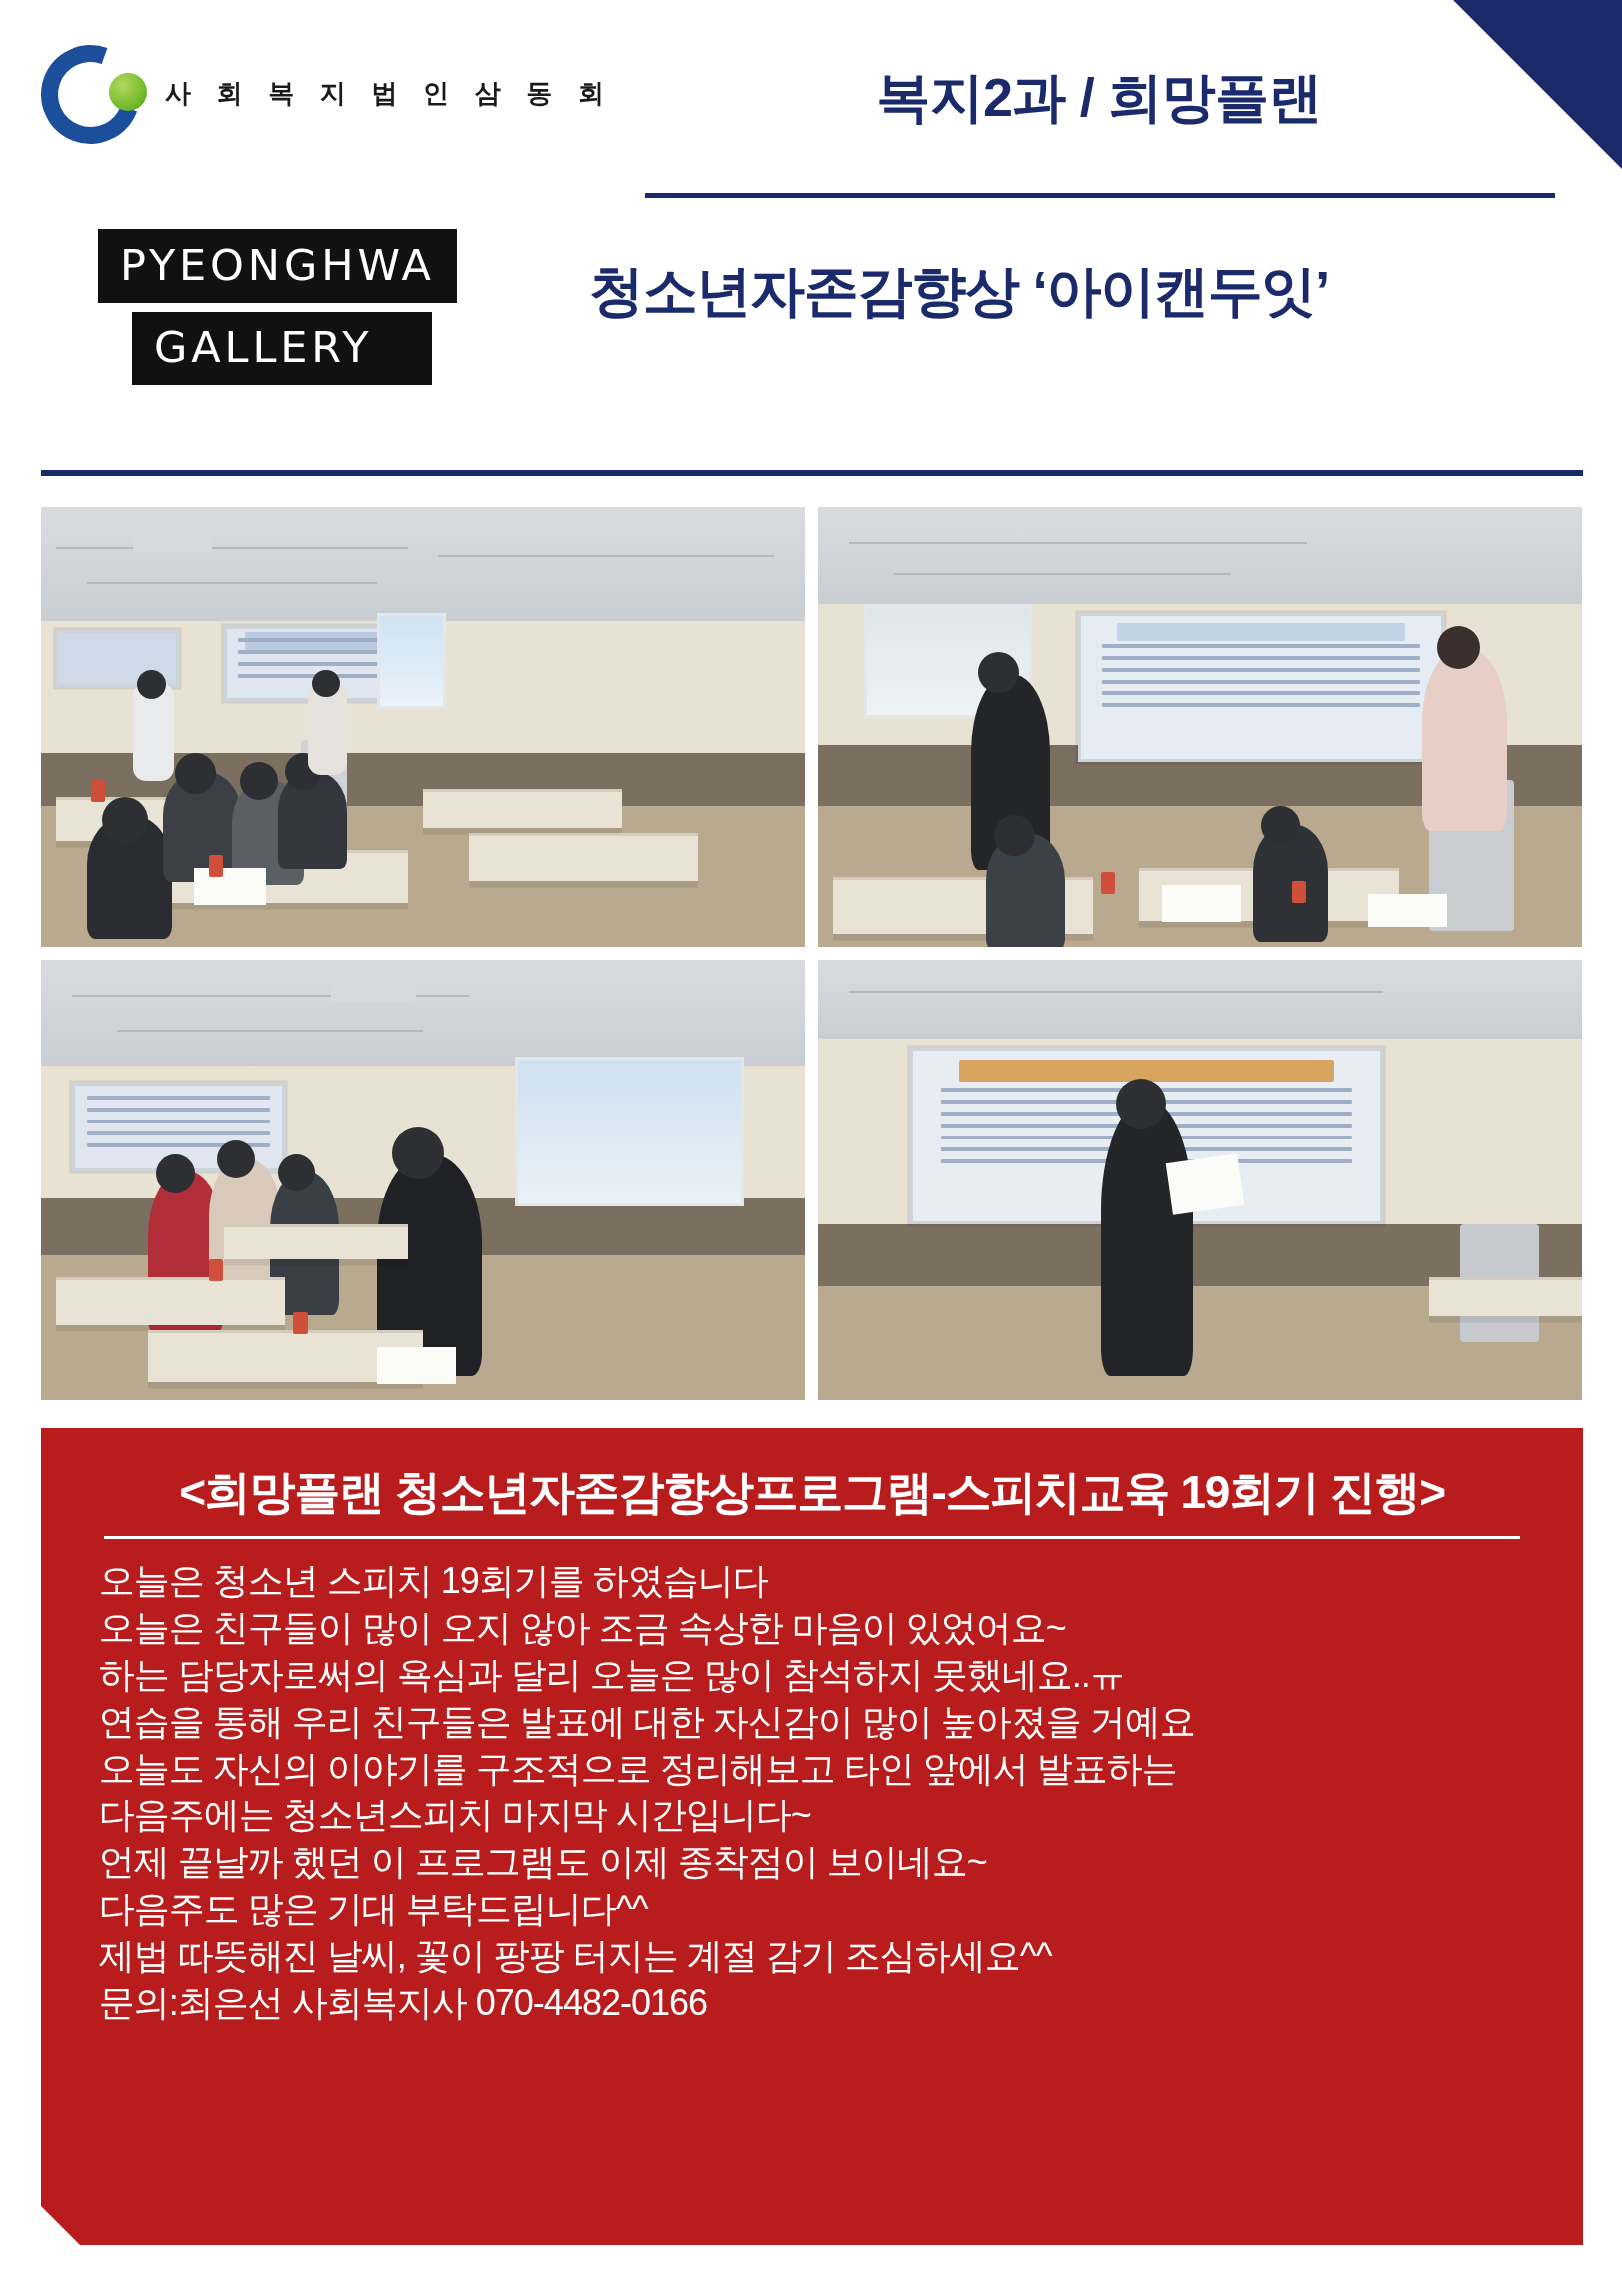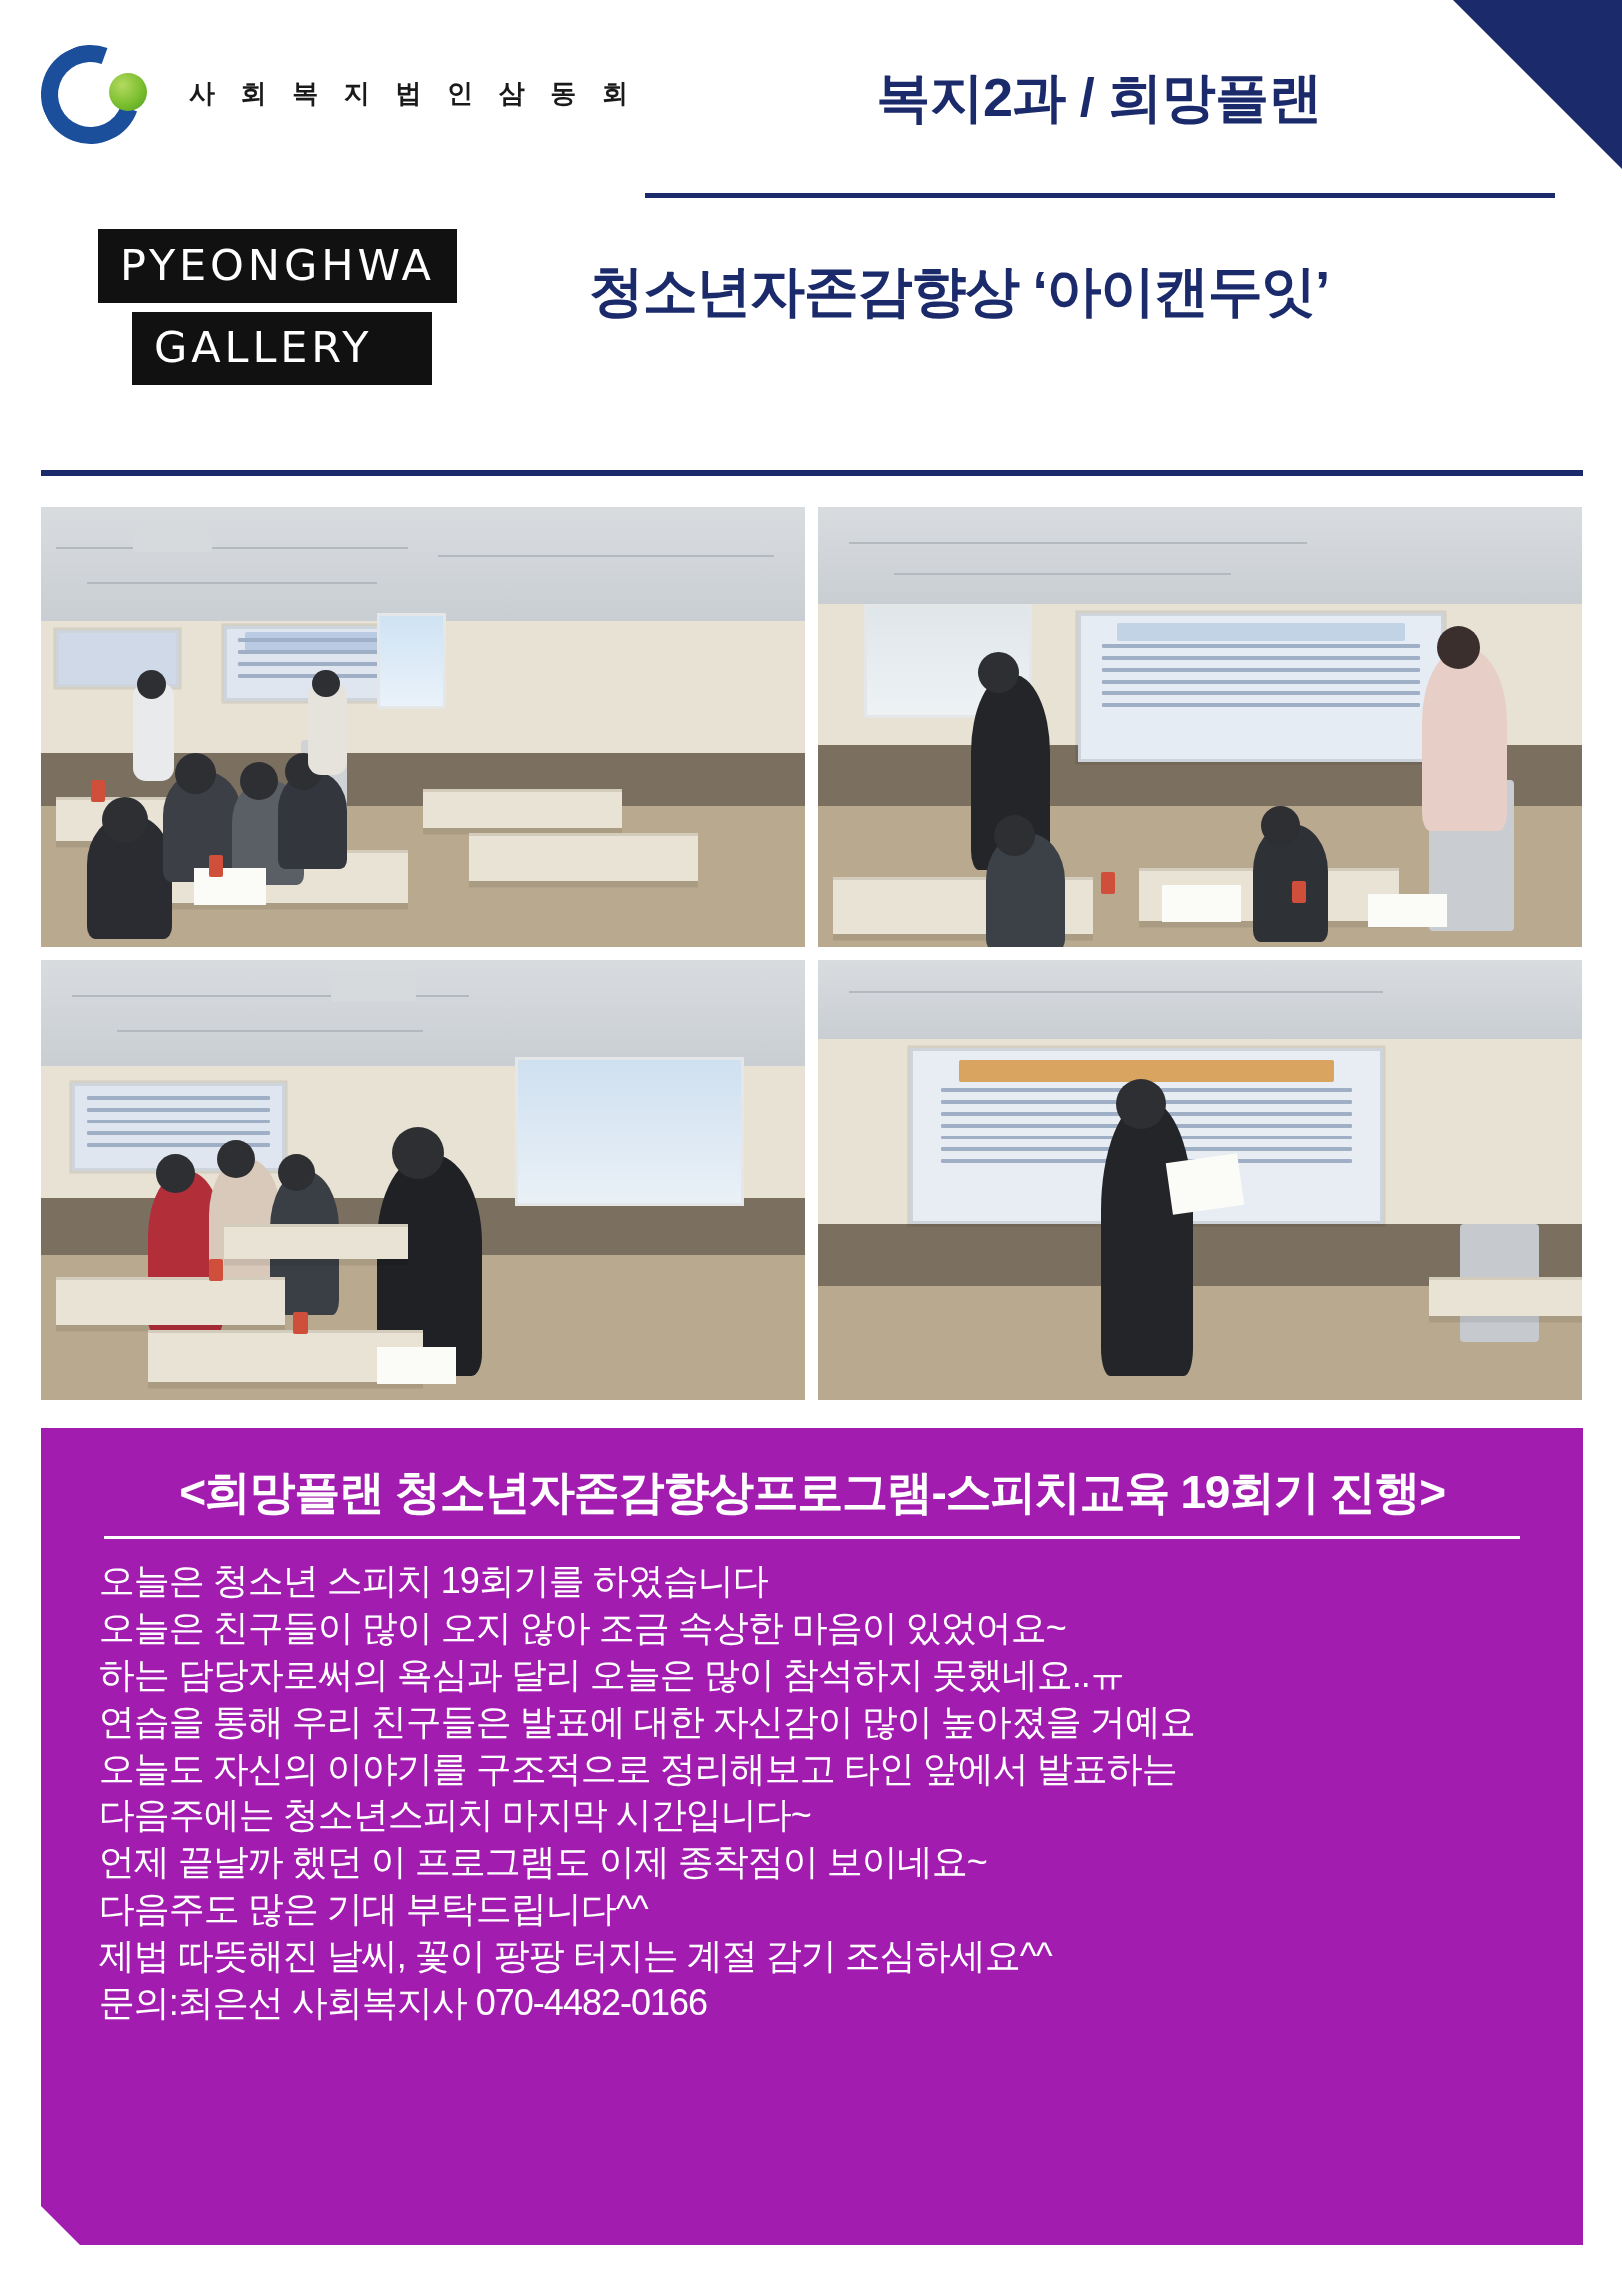--- a/index.html
+++ b/index.html
@@ -27,21 +27,20 @@
     border-top: 170px solid #1b2a6b;
     border-left: 170px solid transparent;
   }
 
   .logo-block {
     position: absolute;
     left: 36px;
     top: 36px;
     display: flex;
     align-items: center;
-    gap: 24px;
   }
   .logo-mark {
     position: relative;
     width: 121px;
     height: 115px;
     flex: none;
   }
   .logo-ring {
     position: absolute;
     left: 5.2px; top: 9.2px;
@@ -192,21 +191,21 @@
   .can { position:absolute; width:14.4px; height:22px; background:#cf4f3a; border-radius:2px; }
   .paper { position:absolute; background:#fbfbf8; }
 
   
   .panel {
     position: absolute;
     left: 41px;
     top: 1428px;
     width: 1542px;
     height: 817px;
-    background: #a21caf;
+    background: #b91c1c;
     clip-path: polygon(0 0, 100% 0, 100% 100%, 39px 100%, 0 calc(100% - 39px));
     color: #ffffff;
     padding: 34px 46px 0 46px;
   }
   .panel-title {
     text-align: center;
     font-size: 46px;
     font-weight: 700;
     letter-spacing: -1.3px;
     border-bottom: 3.3px solid #ffffff;

